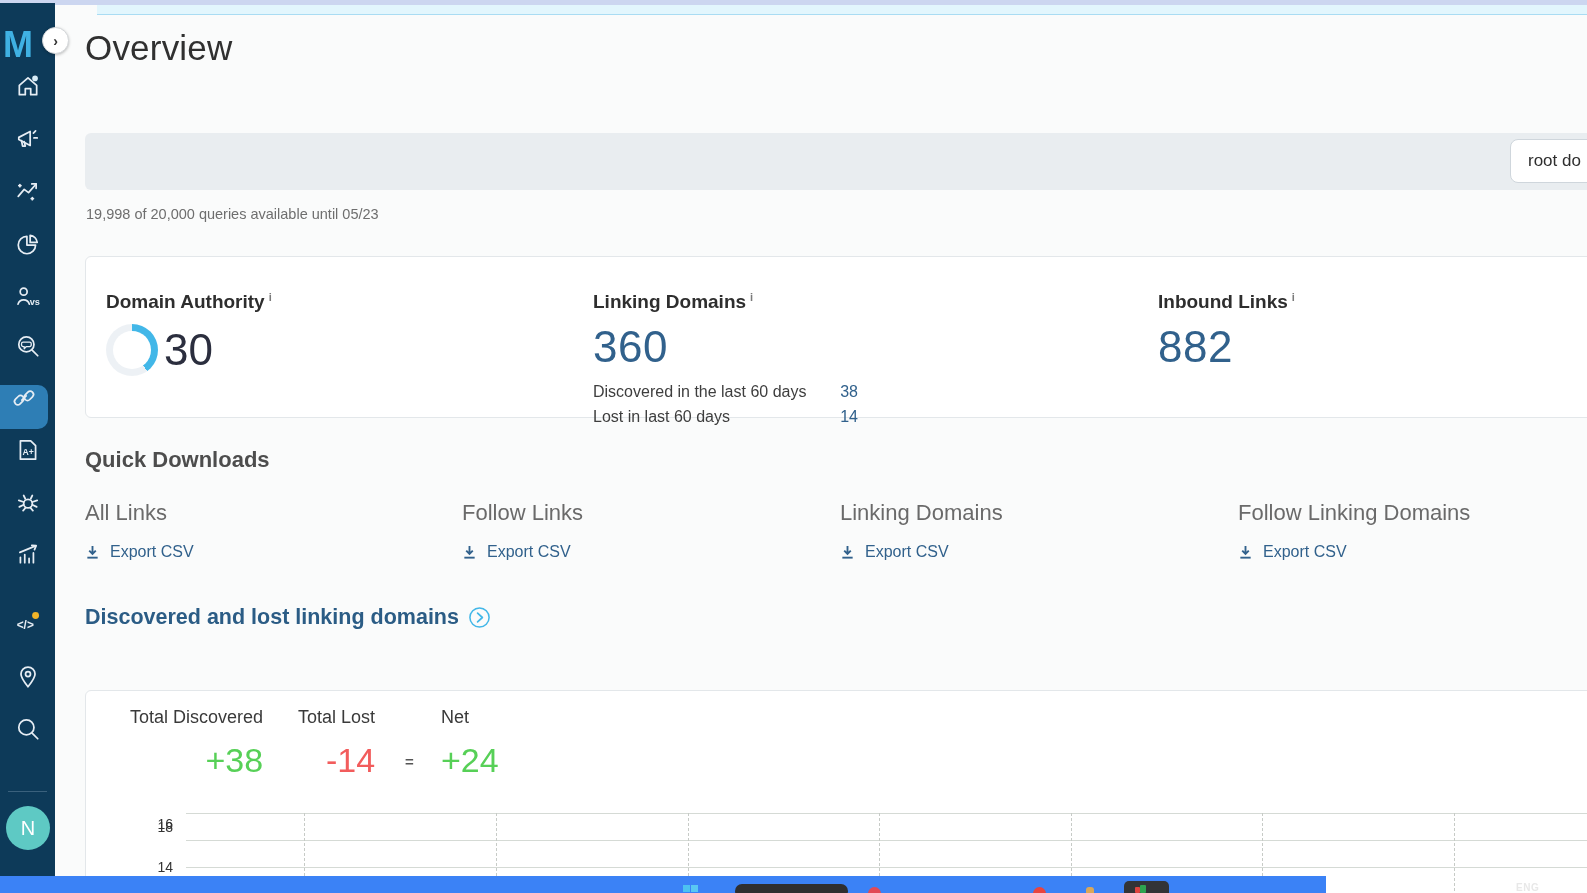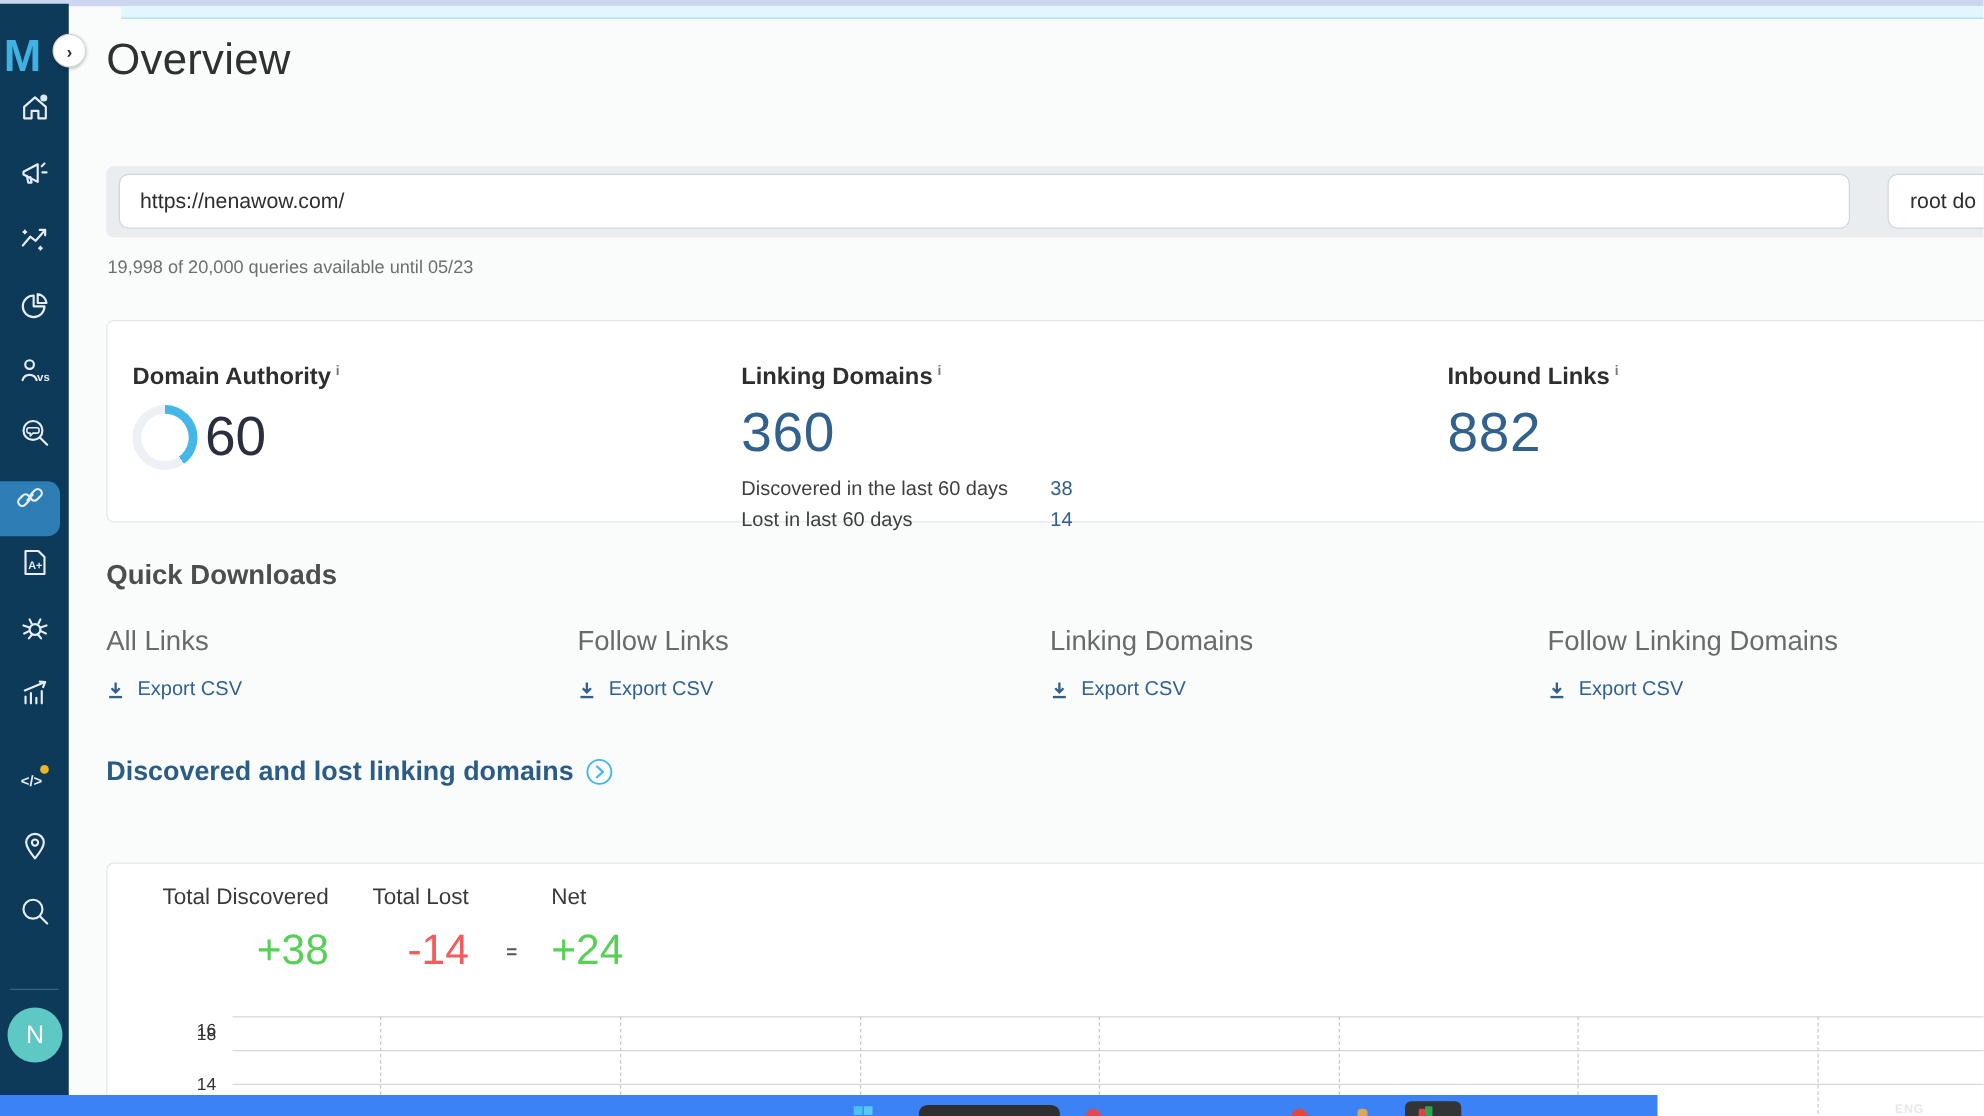--- a/index.html
+++ b/index.html
@@ -190,32 +190,31 @@
 
     <div class="sidebar-divider"></div>
     <div class="avatar">N</div>
   </aside>
 
   <button class="expand-btn">›</button>
 
   <h1 class="page-title">Overview</h1>
 
   <div class="search-wrap">
-    <input class="url-input" type="text" value="https://nenawow.com/" style="">
     <div class="scope-box">root do</div>
   </div>
   <div class="queries-note">19,998 of 20,000 queries available until 05/23</div>
 
   <div class="card metrics-card">
 
     <div class="metric-col" style="left:20px">
       <div class="metric-title"><span>Domain Authority</span><sup>i</sup></div>
       <div class="da-row">
         <div class="donut" style="background: conic-gradient(rgb(66, 183, 232) 0deg, rgb(66, 183, 232) 40%, rgb(237, 241, 245) 40%, rgb(237, 241, 245) 100%);"></div>
-        <div class="da-number">60</div>
+        <div class="da-number">30</div>
       </div>
     </div>
 
     <div class="metric-col" style="left:507px">
       <div class="metric-title"><span>Linking Domains</span><sup>i</sup></div>
       <div class="metric-value">360</div>
       <div class="ld-rows">
         <div class="ld-row">
           <span class="ld-label">Discovered in the last 60 days</span>
           <span class="ld-value">38</span>

